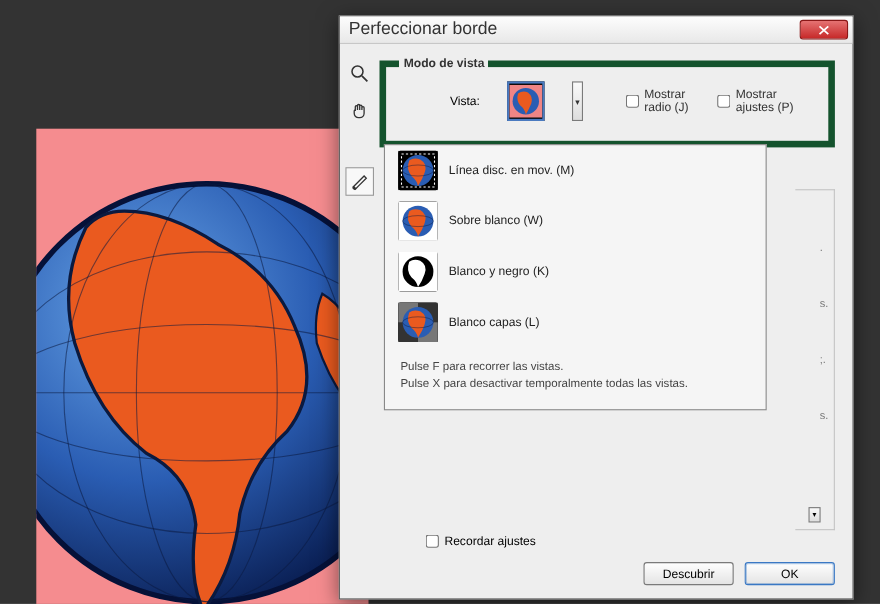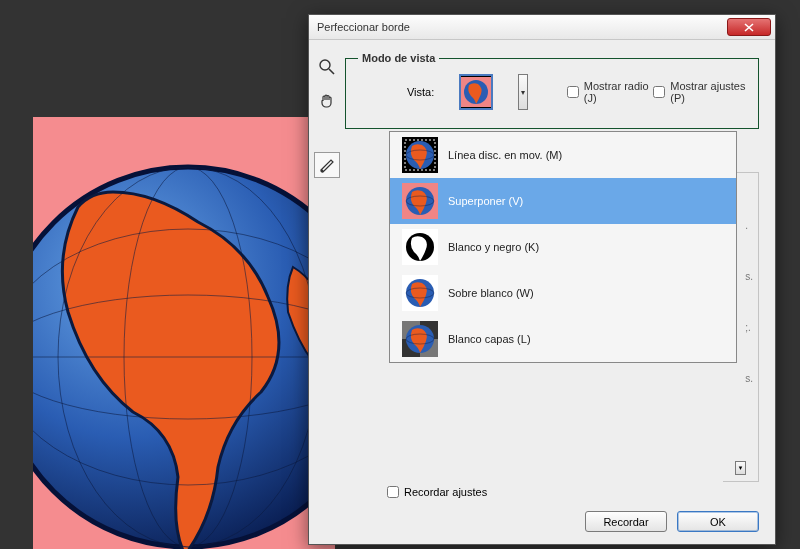--- a/index.html
+++ b/index.html
@@ -1,37 +1,37 @@
 <!DOCTYPE html>
 <html><head>
 <meta charset="utf-8">
 <style>
 * { box-sizing: border-box; margin: 0; padding: 0; }
 body { width: 800px; height: 549px; background: #333; font-family: "Segoe UI", Tahoma, sans-serif; font-size: 11px; position: relative; overflow: hidden; }
 .canvas { position: absolute; left: 33px; top: 117px; width: 302px; height: 432px; background: #f58c8f; overflow: hidden; }
 .canvas svg { position: absolute; left: -20px; top: 20px; }
 .dialog { position: absolute; left: 308px; top: 14px; width: 468px; height: 531px; background: #eee; border: 1px solid #555; box-shadow: 0 4px 18px rgba(0,0,0,0.5); display: flex; flex-direction: column; }
 .titlebar { height: 25px; background: linear-gradient(#fdfdfd, #e8e8e8); display: flex; align-items: center; padding: 0 4px 0 8px; border-bottom: 1px solid #c7c7c7; }
-.titlebar .title-text { flex: 1; color: #333; font-size: 11px; }
+.titlebar .title-text { flex: 1; color: #333; font-size: 16px; }
 .close-btn { width: 44px; height: 18px; background: linear-gradient(#e57373, #c62828); border: 1px solid #8a1818; border-radius: 3px; color: #fff; display: flex; align-items: center; justify-content: center; font-weight: bold; font-size: 11px; cursor: pointer; }
 .body { flex: 1; display: flex; }
 .left-tools { width: 36px; padding: 16px 6px; display: flex; flex-direction: column; gap: 12px; align-items: center; }
 .tool-icon { width: 22px; height: 22px; display: flex; align-items: center; justify-content: center; color: #444; }
 .tool-boxed { width: 26px; height: 26px; border: 1px solid #999; background: #f8f8f8; display: flex; align-items: center; justify-content: center; margin-top: 28px; }
 .main { flex: 1; padding: 12px 16px 0 0; position: relative; }
-fieldset.view-mode { border: 1px solid #14532d; padding: 10px 12px 18px 12px; margin-bottom: 8px; position: relative; }
+fieldset.view-mode { border: 6px solid #14532d; padding: 10px 12px 18px 12px; margin-bottom: 8px; position: relative; }
 fieldset.view-mode legend { font-size: 11px; font-weight: bold; color: #333; padding: 0 4px; }
 .vista-row { display: flex; align-items: center; gap: 25px; }
 .vista-label { width: 90px; text-align: right; }
 .vista-swatch { width: 36px; height: 36px; border: 2px solid #4a7ac0; display: flex; align-items: center; justify-content: center; background: #000; position: relative; }
 .drop-arrow { width: 11px; height: 36px; border: 1px solid #7a7a7a; background: linear-gradient(#fafafa,#ddd); display: flex; align-items: center; justify-content: center; color: #333; font-size: 8px; }
 .checks { display: flex; flex-direction: row; gap: 4px; margin-left: 14px; }
 .chk { display: flex; align-items: center; gap: 5px; color: #333; }
 .chk input { width: 12px; height: 12px; }
-.dropdown { position: absolute; left: 40px; top: 116px; width: 348px; background: #f5f5f5; border: 1px solid #888; z-index: 10; margin-left: 40px; }
+.dropdown { position: absolute; left: 40px; top: 116px; width: 348px; background: #f5f5f5; border: 1px solid #888; z-index: 10; }
 .dd-item { display: flex; align-items: center; gap: 10px; padding: 5px 12px; cursor: pointer; color: #222; }
 .dd-item.selected { background: #6aa8e8; color: #fff; }
 .dd-icon { width: 36px; height: 36px; background: #000; border-radius: 2px; display: flex; align-items: center; justify-content: center; flex-shrink: 0; }
 .dd-hints { padding: 10px 14px 14px 14px; color: #444; font-size: 10.5px; line-height: 1.5; }
 .recordar { display: flex; align-items: center; gap: 5px; position: absolute; bottom: 46px; left: 42px; }
 .recordar input { width: 12px; height: 12px; }
 .buttons { position: absolute; bottom: 12px; right: 16px; display: flex; gap: 10px; }
 .btn { min-width: 82px; height: 21px; border: 1px solid #7a7a7a; background: linear-gradient(#fefefe,#e4e4e4); border-radius: 3px; display: flex; align-items: center; justify-content: center; font-size: 11px; cursor: pointer; }
 .btn.primary { border-color: #3a78c4; box-shadow: 0 0 0 1px rgba(58,120,196,0.4) inset; }
 .strip { position: absolute; right: 16px; top: 132px; width: 36px; height: 310px; background: #eee; border: 1px solid #c4c4c4; border-left: none; display: flex; flex-direction: column; justify-content: flex-end; align-items: center; padding-bottom: 6px; }
@@ -127,80 +127,73 @@
           <span>;.</span>
           <span>s.</span>
       </div>
 
       <div class="recordar">
         <input type="checkbox" style="">
         <span>Recordar ajustes</span>
       </div>
 
       <div class="buttons">
-        <div class="btn">Recordar</div>
+        <div class="btn">Descubrir</div>
         <div class="btn primary">OK</div>
       </div>
     </div>
   </div>
 
   <div class="dropdown">
     <div id="dd-list">
         <div class="dd-item">
           <div class="dd-icon">
             <svg width="36" height="36" viewBox="0 0 36 36">
               <rect width="36" height="36" fill="#000"></rect>
               <circle cx="18" cy="18" r="14" fill="#2a5db3"></circle>
               <path d="M10 9 Q7 17 12 23 Q17 27 18 32 Q22 26 24 20 Q27 12 20 8 Q14 6 10 9" fill="#ea5a1f"></path>
               <ellipse cx="18" cy="18" rx="14" ry="5" fill="none" stroke="#0b1a3f" stroke-width="0.7" opacity="0.6"></ellipse>
               <rect x="3" y="3" width="30" height="30" fill="none" stroke="#fff" stroke-width="1" stroke-dasharray="2 2"></rect>
             </svg>
           </div>
           <span>Línea disc. en mov. (M)</span>
         </div>
-        <div class="dd-item selected">
+        <div class="dd-item">
           <div class="dd-icon">
             <svg width="36" height="36" viewBox="0 0 36 36">
-              <rect width="36" height="36" fill="#f08585"></rect>
+              <rect width="36" height="36" fill="#fff"></rect>
               <circle cx="18" cy="18" r="14" fill="#2a5db3"></circle>
               <path d="M10 9 Q7 17 12 23 Q17 27 18 32 Q22 26 24 20 Q27 12 20 8 Q14 6 10 9" fill="#ea5a1f"></path>
               <ellipse cx="18" cy="18" rx="14" ry="5" fill="none" stroke="#0b1a3f" stroke-width="0.7" opacity="0.6"></ellipse>
             </svg>
           </div>
-          <span>Superponer (V)</span>
+          <span>Sobre blanco (W)</span>
         </div>
         <div class="dd-item">
           <div class="dd-icon">
             <svg width="36" height="36" viewBox="0 0 36 36">
               <rect width="36" height="36" fill="#fff"></rect>
               <circle cx="18" cy="18" r="14" fill="#000"></circle>
               <path d="M10 9 Q7 17 12 23 Q17 27 18 32 Q22 26 24 20 Q27 12 20 8 Q14 6 10 9" fill="#fff"></path>
             </svg>
           </div>
           <span>Blanco y negro (K)</span>
-        </div>
-        <div class="dd-item">
-          <div class="dd-icon">
-            <svg width="36" height="36" viewBox="0 0 36 36">
-              <rect width="36" height="36" fill="#fff"></rect>
-              <circle cx="18" cy="18" r="14" fill="#2a5db3"></circle>
-              <path d="M10 9 Q7 17 12 23 Q17 27 18 32 Q22 26 24 20 Q27 12 20 8 Q14 6 10 9" fill="#ea5a1f"></path>
-              <ellipse cx="18" cy="18" rx="14" ry="5" fill="none" stroke="#0b1a3f" stroke-width="0.7" opacity="0.6"></ellipse>
-            </svg>
-          </div>
-          <span>Sobre blanco (W)</span>
         </div>
         <div class="dd-item">
           <div class="dd-icon">
             <svg width="36" height="36" viewBox="0 0 36 36">
               <rect x="0" y="0" width="36" height="36" fill="#333"></rect>
               <rect x="0" y="0" width="18" height="18" fill="#777"></rect>
               <rect x="18" y="18" width="18" height="18" fill="#777"></rect>
               <circle cx="18" cy="18" r="14" fill="#2a5db3"></circle>
               <path d="M10 9 Q7 17 12 23 Q17 27 18 32 Q22 26 24 20 Q27 12 20 8 Q14 6 10 9" fill="#ea5a1f"></path>
               <ellipse cx="18" cy="18" rx="14" ry="5" fill="none" stroke="#0b1a3f" stroke-width="0.7" opacity="0.6"></ellipse>
             </svg>
           </div>
           <span>Blanco capas (L)</span>
         </div>
       </div>
+    <div class="dd-hints">
+      <div>Pulse F para recorrer las vistas.</div>
+      <div>Pulse X para desactivar temporalmente todas las vistas.</div>
+    </div>
   </div>
 </div>
 
 </body></html>

